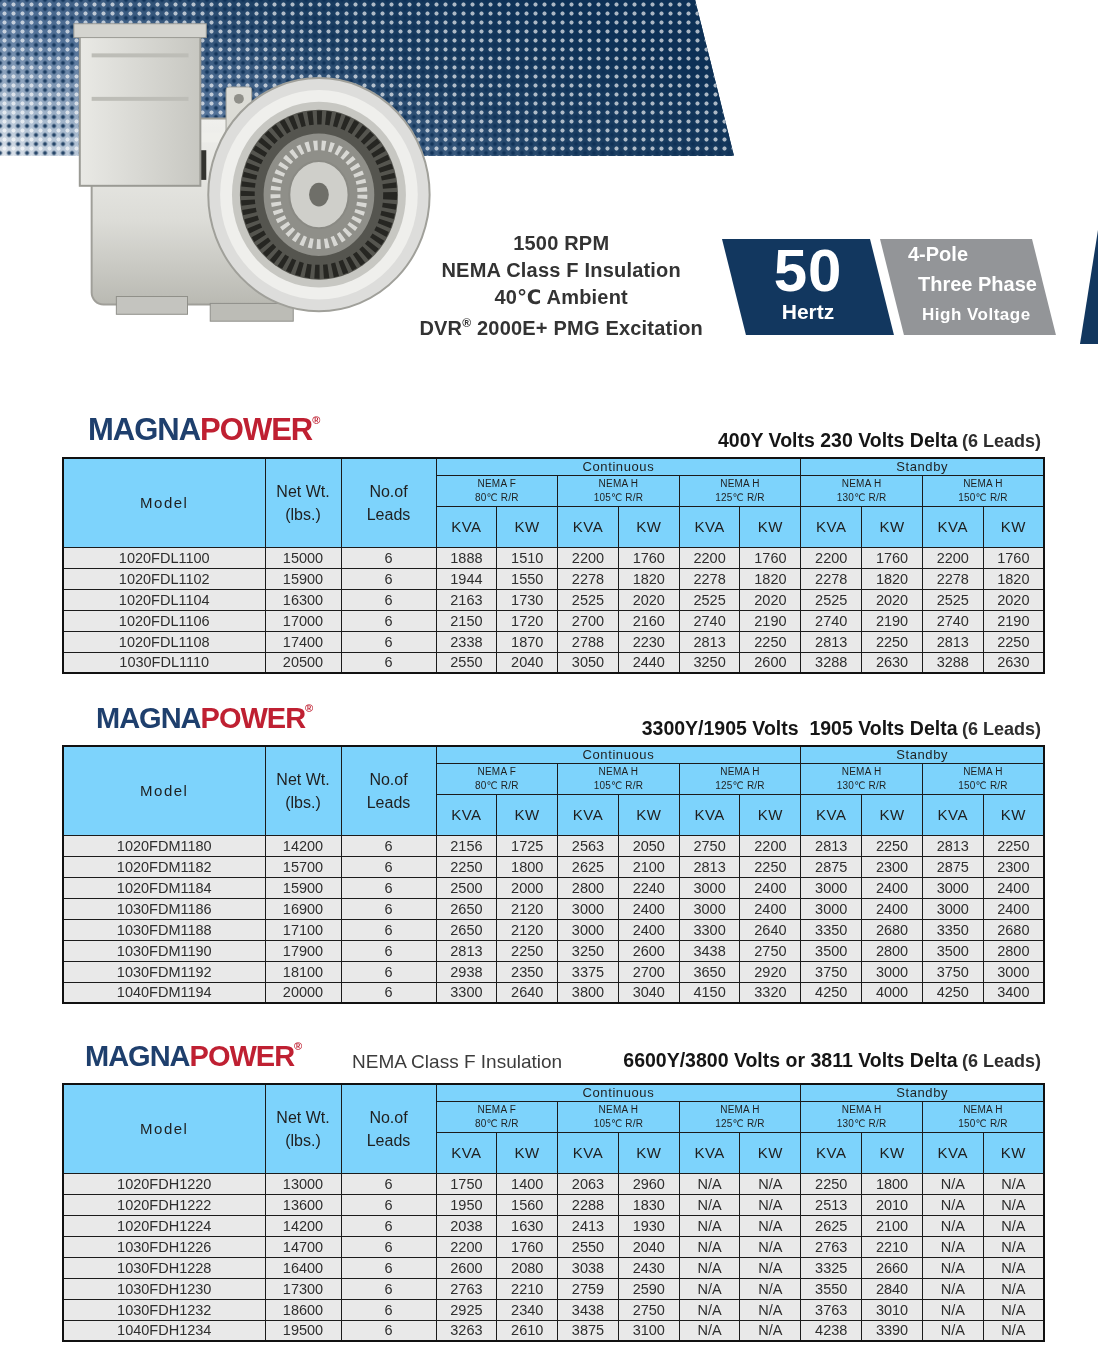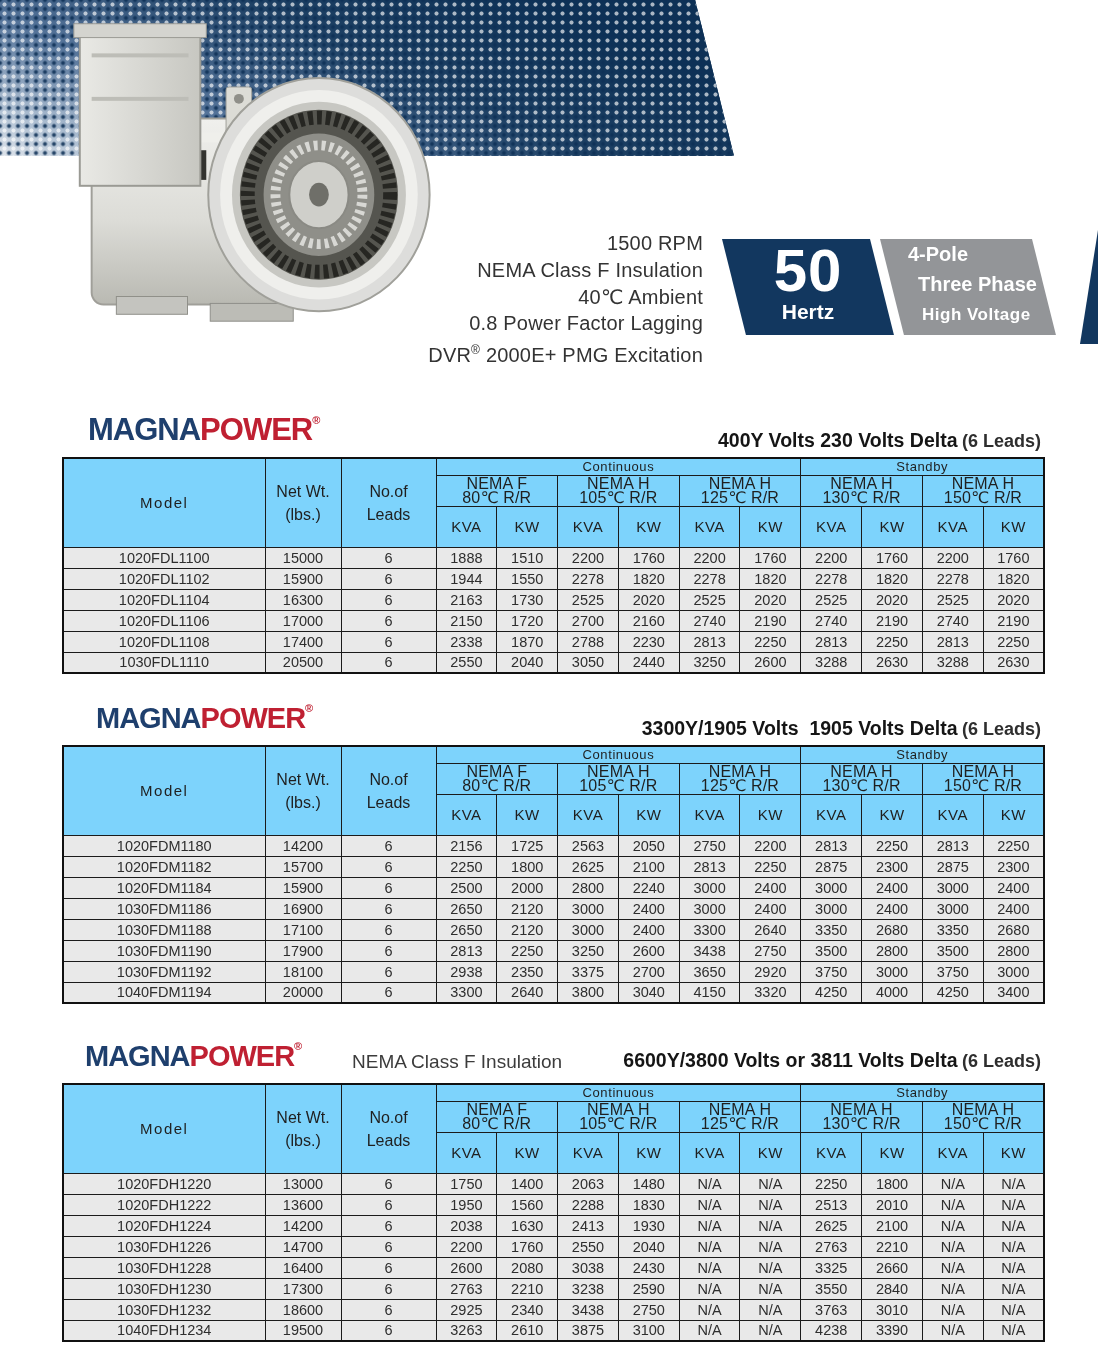--- a/index.html
+++ b/index.html
@@ -28,22 +28,22 @@
     background:#12375f;
     clip-path:polygon(100% 0, 100% 100%, 0 100%);
   }
 
   
   .generator { position:absolute; left:20px; top:2px; width:420px; height:336px; }
 
   
   .specs {
     position:absolute; top:230px; right:395px;
-    text-align:right; font-size:20px; line-height:26.8px;
-    font-weight:400; color:#333333; letter-spacing:0.2px;
+    text-align:center; font-size:20px; line-height:26.8px;
+    font-weight:700; color:#333333; letter-spacing:0.2px;
   }
   .specs sup { font-size:12px; }
 
   
   .badge { position:absolute; top:239px; height:96px; transform:skewX(14deg); transform-origin:0 0; }
   .badge-hz   { left:722px; width:148px; background:#12375f; }
   .badge-pole { left:880px; width:152px; background:#939598; }
   .badge-text-hz {
     position:absolute; left:734px; top:243px; width:148px;
     text-align:center; color:#ffffff;
@@ -78,21 +78,21 @@
     position:absolute; left:62px; width:981px;
     border-collapse:collapse; table-layout:fixed;
     border:2px solid #111111;
   }
   #table1 { top:457px; }
   #table2 { top:745px; }
   #table3 { top:1083px; }
   .dtable th, .dtable td { border:1px solid #1b1b1b; text-align:center; padding:0; overflow:hidden; }
   .dtable th { background:#7dd3fc; font-weight:400; color:#1f1f1f; }
   .tier1 { height:17px; font-size:13px; letter-spacing:0.6px; }
-  .tier2 { height:31px; font-size:16px; line-height:14px; letter-spacing:0.2px;margin-top:28px; }
+  .tier2 { height:31px; font-size:10px; line-height:14px; letter-spacing:0.2px;margin-top:28px; }
   .tier3 { height:41px; font-size:15px; letter-spacing:0.5px; }
   .c-model { font-size:15px; letter-spacing:1.5px; }
   .c-netwt, .c-leads { font-size:16px; line-height:23px; }
   .dtable td { background:#e9e9e9; font-size:14.5px; color:#2e2e2e; height:21px; }
 </style>
 </head>
 <body>
 
 <div class="banner"></div>
 <div class="banner-sliver"></div>
@@ -138,21 +138,20 @@
     <ellipse cx="300" cy="195" rx="44" ry="50" fill="none" stroke="#d8d8d4" stroke-width="10" stroke-dasharray="4 4"></ellipse>
     <ellipse cx="300" cy="195" rx="30" ry="34" fill="#cfcfca" stroke="#8a8a84" stroke-width="2"></ellipse>
     <ellipse cx="300" cy="195" rx="10" ry="12" fill="#6f6f69"></ellipse>
   </g>
 </svg>
 
 <div class="specs">
   <div>1500 RPM</div>
   <div>NEMA Class F Insulation</div>
   <div>40℃ Ambient</div>
-  <div>0.8 Power Factor Lagging</div>
   <div><span>DVR</span><sup>®</sup><span> 2000E+ PMG Excitation</span></div>
 </div>
 
 <div class="badge badge-hz"></div>
 <div class="badge badge-pole"></div>
 <div class="badge-text-hz">
   <div class="hz-num">50</div>
   <div class="hz-unit">Hertz</div>
 </div>
 <div class="badge-text-pole">
@@ -504,21 +503,21 @@
     </tr>
   </thead>
   <tbody>
       <tr>
         <td>1020FDH1220</td>
         <td>13000</td>
         <td>6</td>
         <td>1750</td>
         <td>1400</td>
         <td>2063</td>
-        <td>1480</td>
+        <td>2960</td>
         <td>N/A</td>
         <td>N/A</td>
         <td>2250</td>
         <td>1800</td>
         <td>N/A</td>
         <td>N/A</td>
       </tr>
       <tr>
         <td>1020FDH1222</td>
         <td>13600</td>
@@ -578,21 +577,21 @@
         <td>2660</td>
         <td>N/A</td>
         <td>N/A</td>
       </tr>
       <tr>
         <td>1030FDH1230</td>
         <td>17300</td>
         <td>6</td>
         <td>2763</td>
         <td>2210</td>
-        <td>3238</td>
+        <td>2759</td>
         <td>2590</td>
         <td>N/A</td>
         <td>N/A</td>
         <td>3550</td>
         <td>2840</td>
         <td>N/A</td>
         <td>N/A</td>
       </tr>
       <tr>
         <td>1030FDH1232</td>

